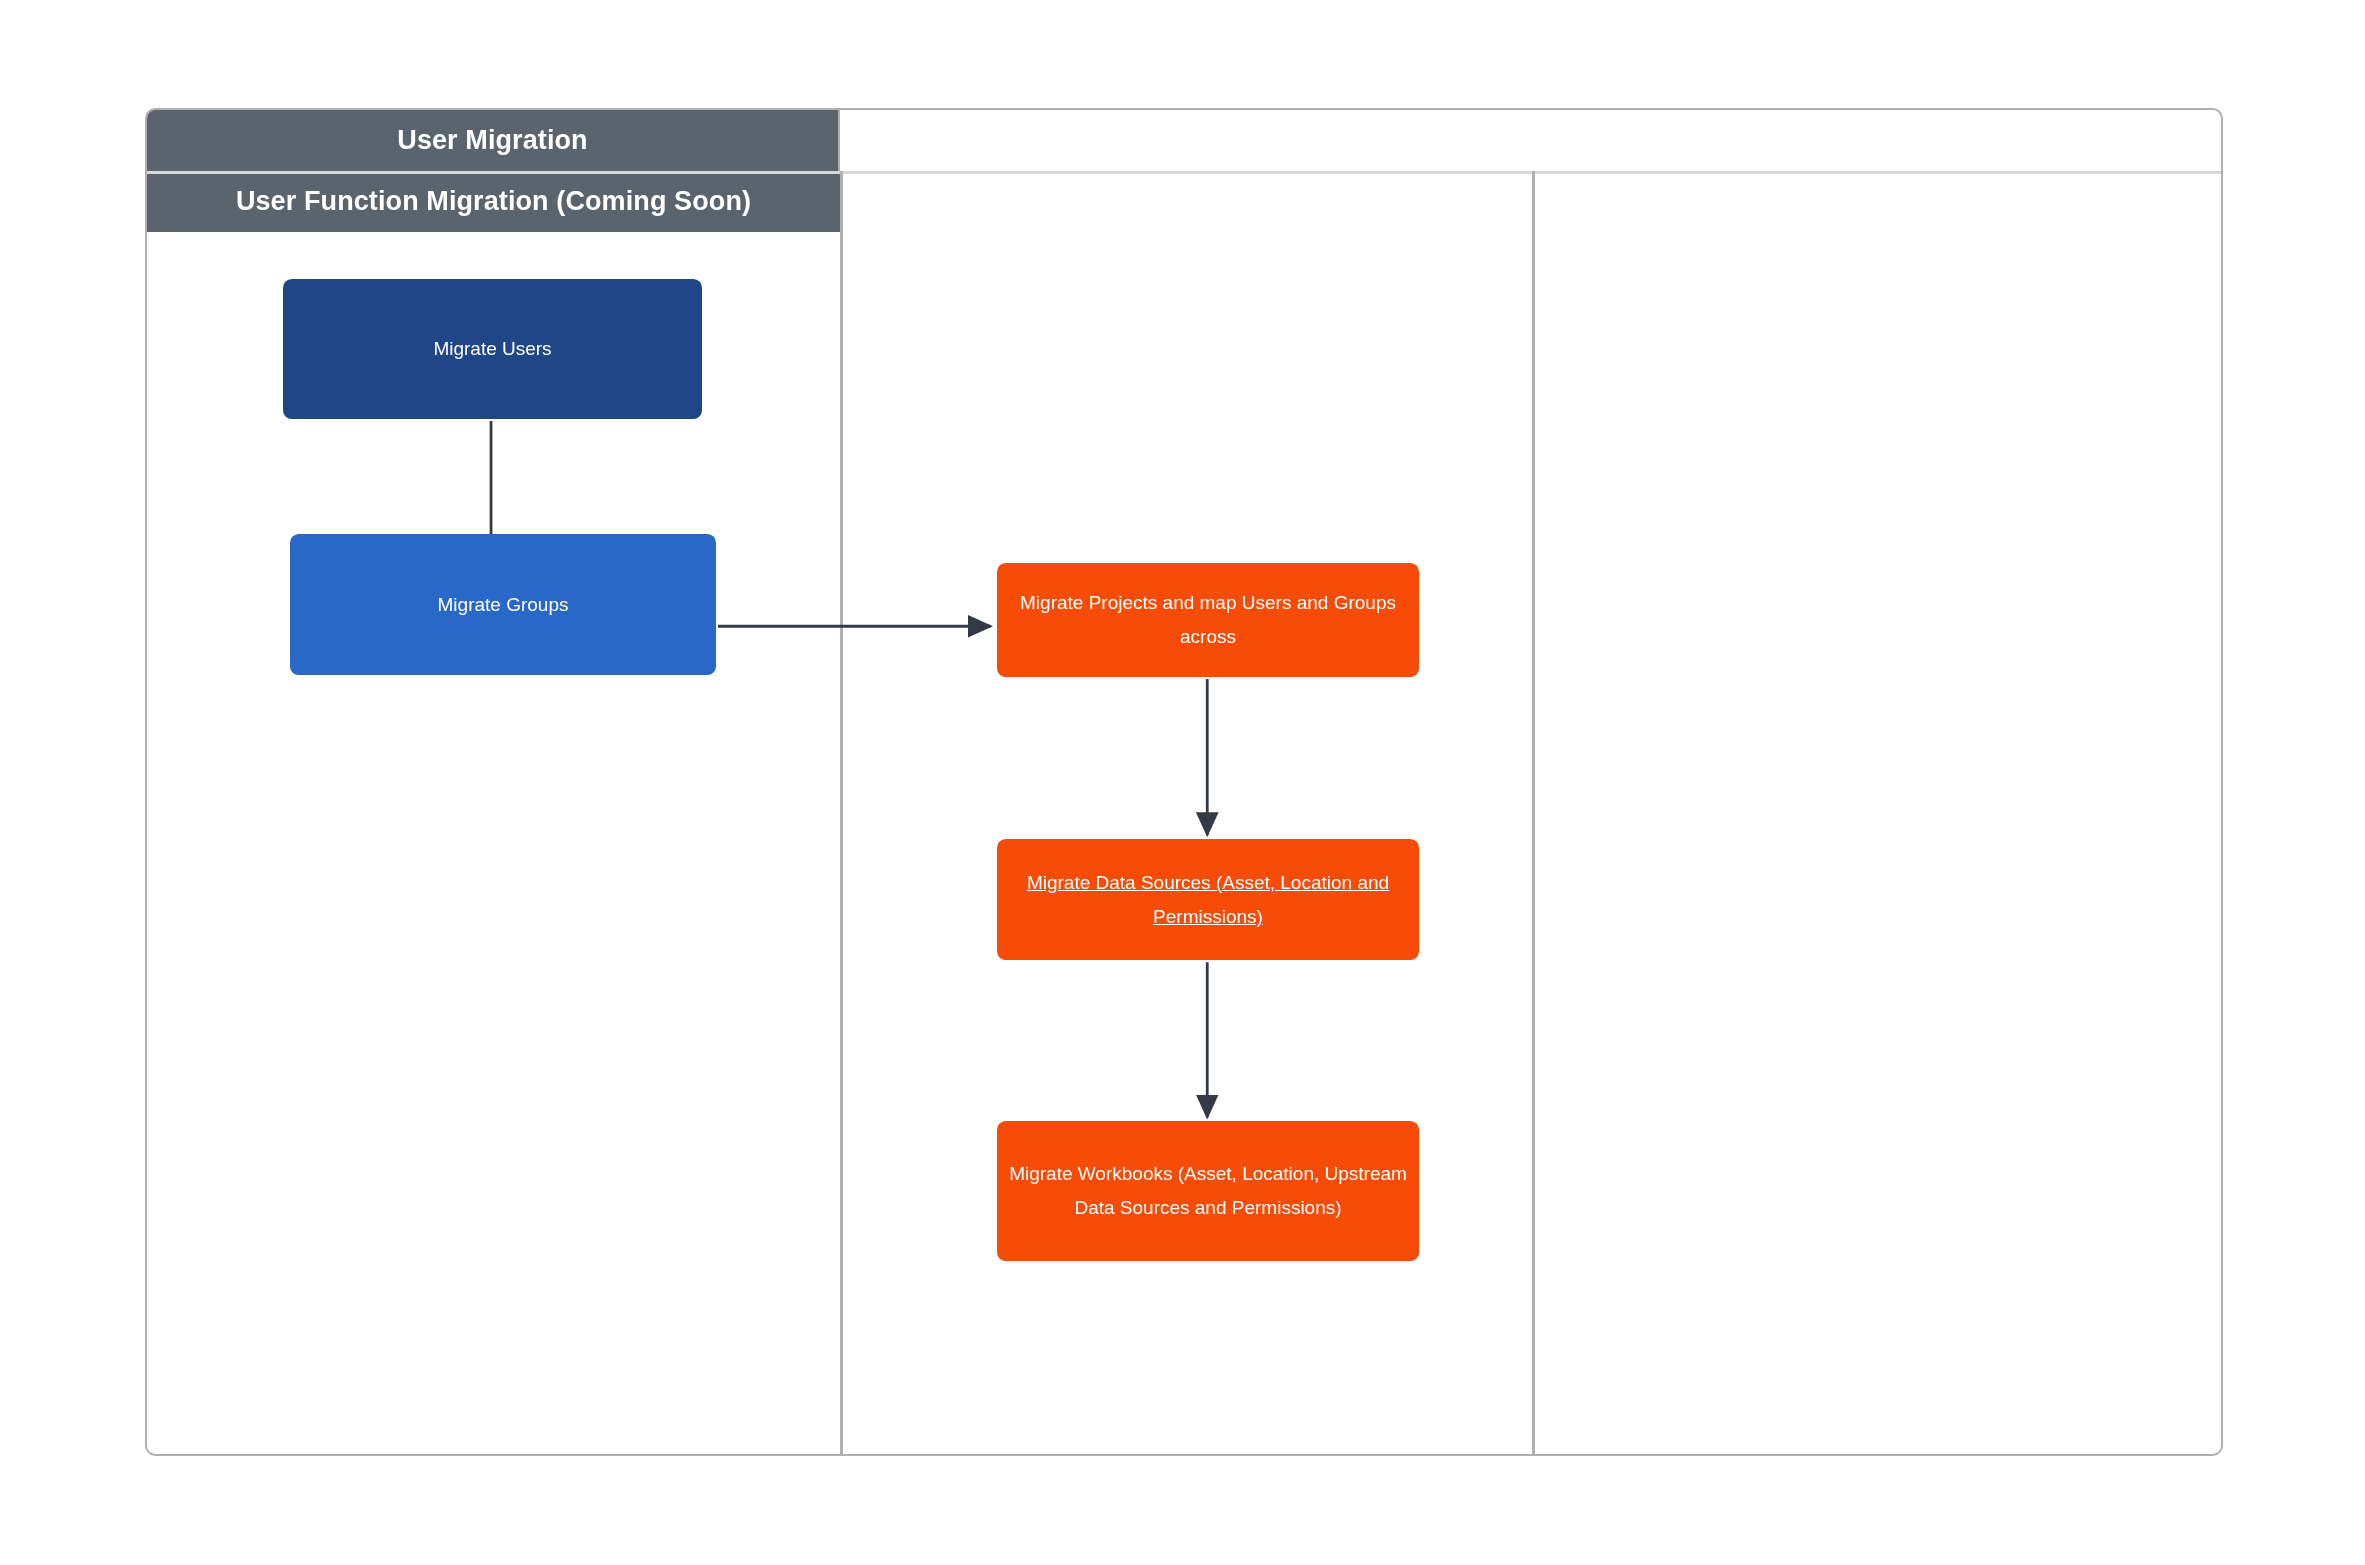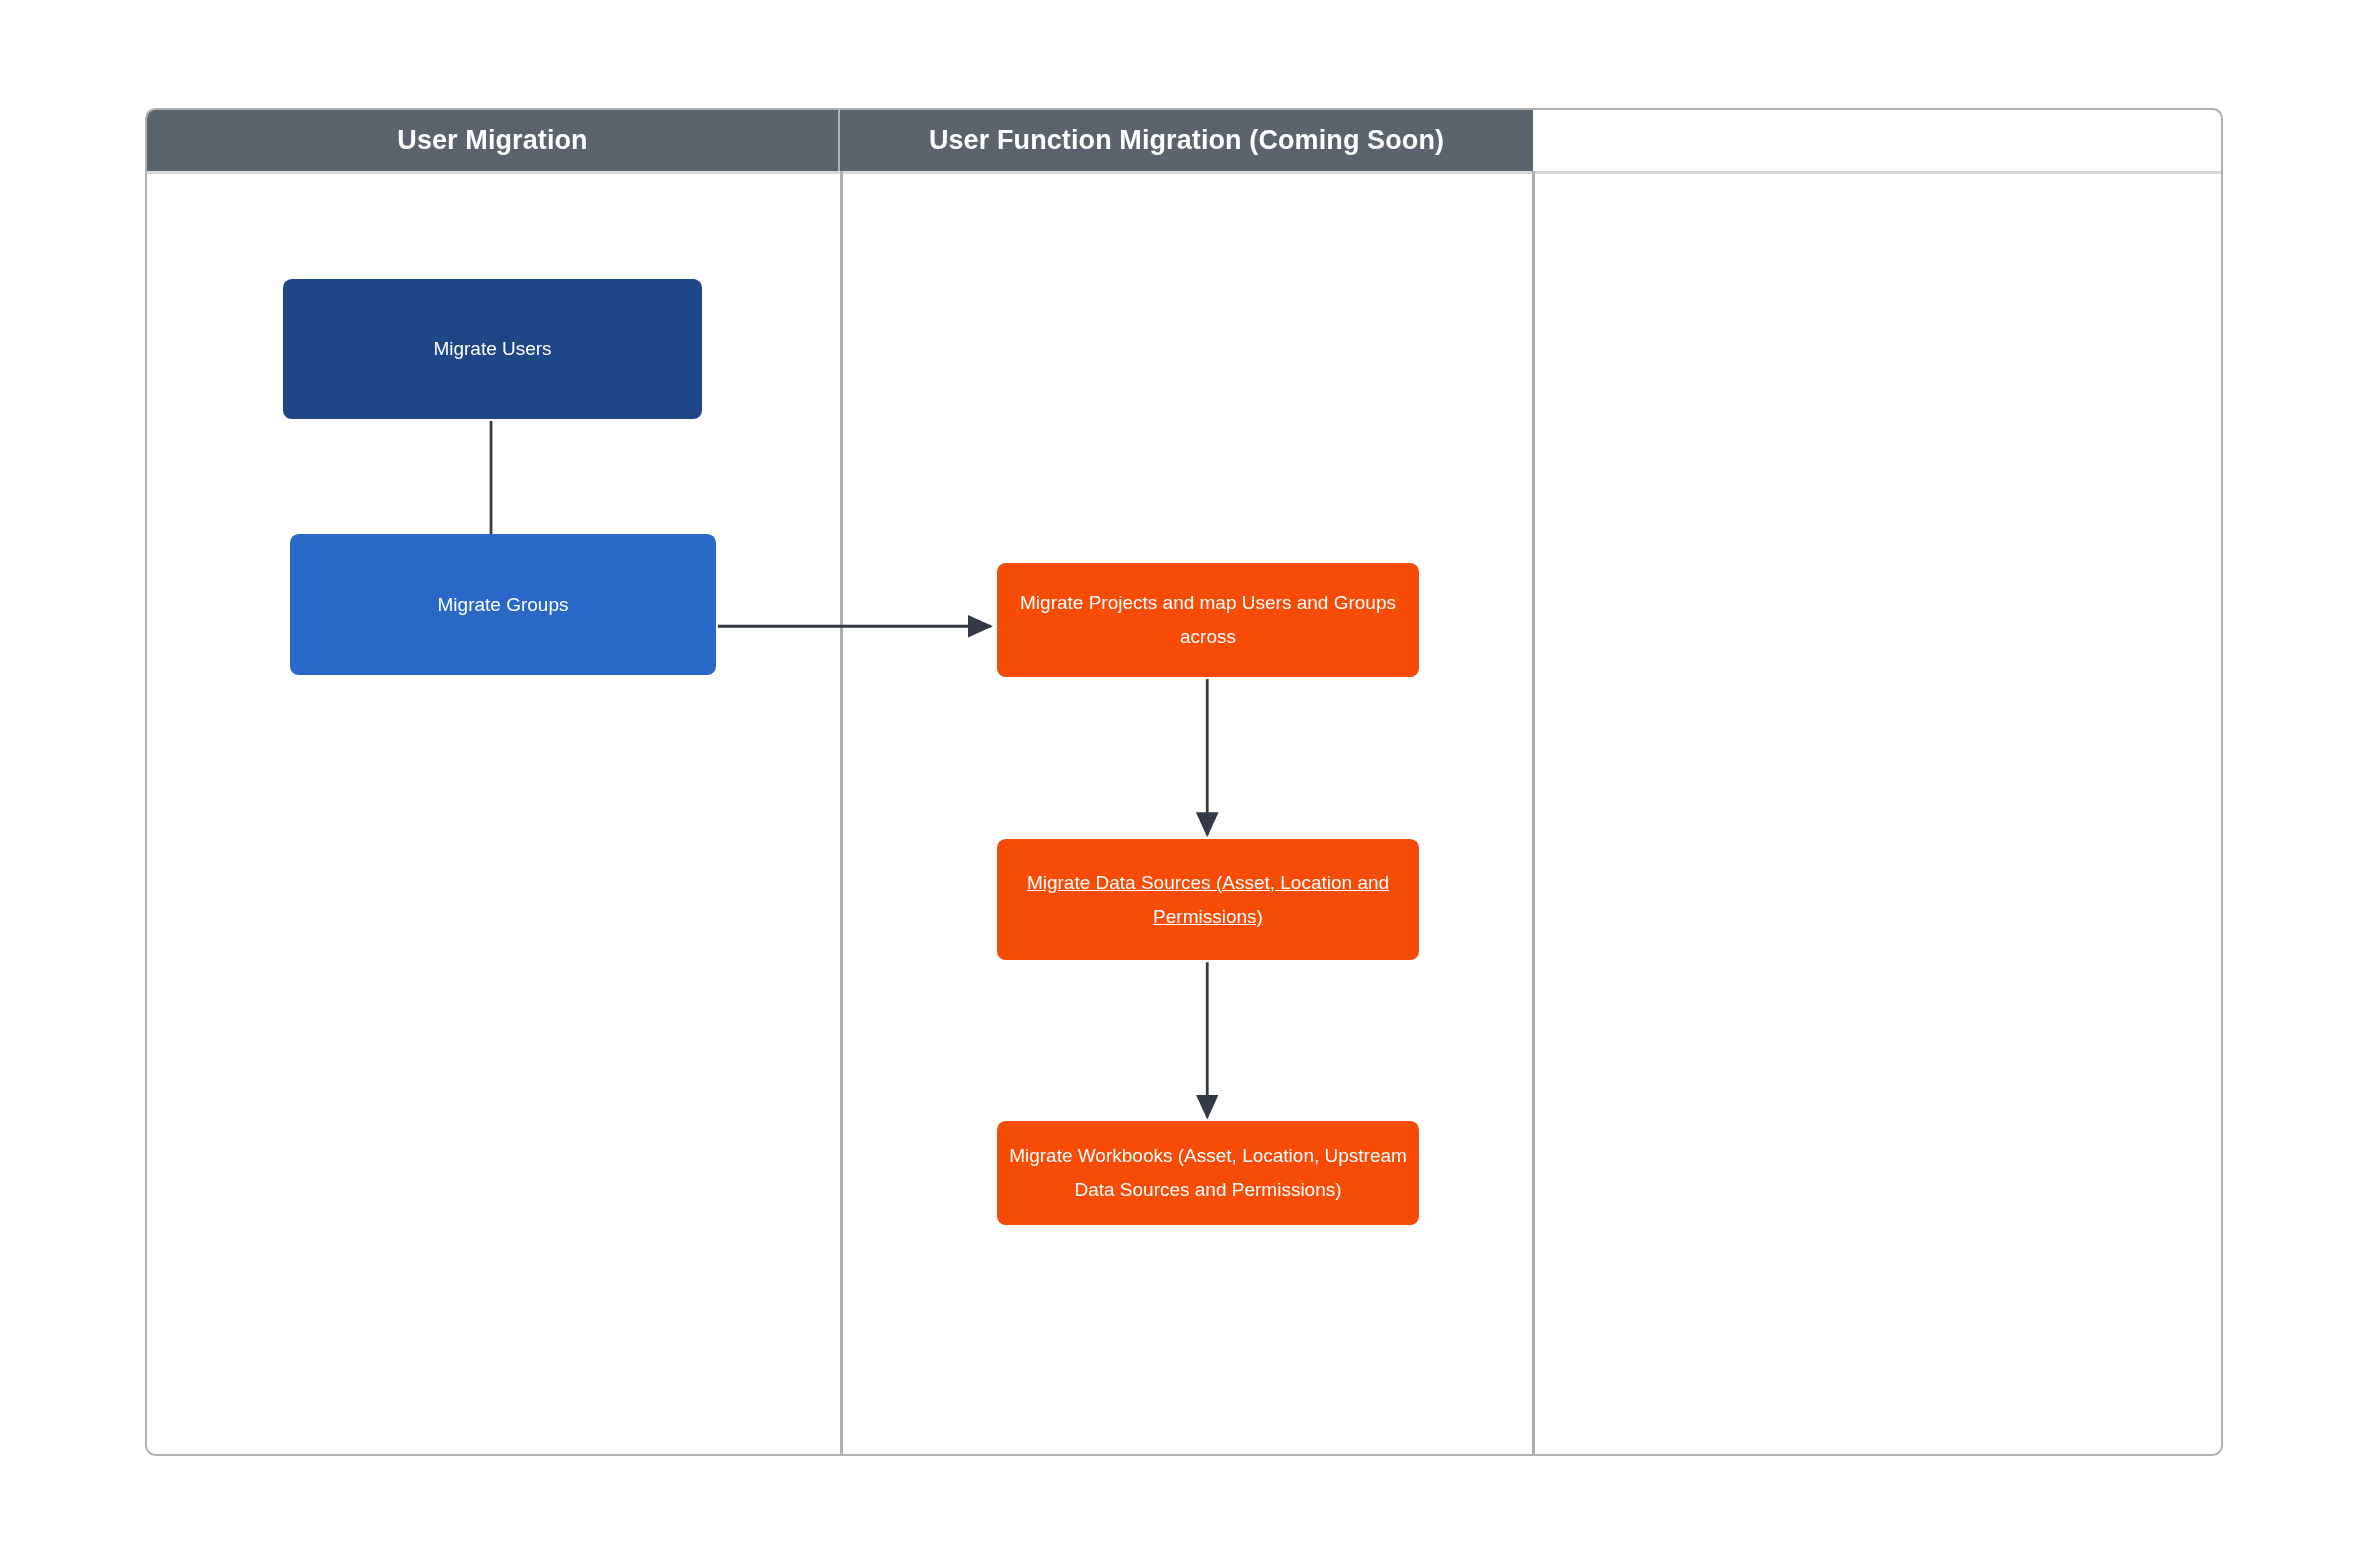--- a/index.html
+++ b/index.html
@@ -35,20 +35,21 @@
     overflow: hidden;
   }
 
   .lane-header-row {
     position: absolute;
     left: 0;
     top: 0;
     width: 100%;
     height: 61px;
     display: flex;
+    flex-direction: column;
   }
 
   .lane-header {
     flex: 0 0 auto;
     height: 61px;
     background: #5b636d;
     color: #ffffff;
     font-size: 27px;
     font-weight: bold;
     display: flex;
@@ -121,21 +122,21 @@
     left: 997px;
     top: 839px;
     width: 422px;
     height: 121px;
     background: #f74c07;
   }
   .node-workbooks {
     left: 997px;
     top: 1121px;
     width: 422px;
-    height: 104px;
+    height: 140px;
     background: #f74c07;
   }
 
   
   #edges {
     position: absolute;
     left: 0;
     top: 0;
     width: 2366px;
     height: 1566px;

